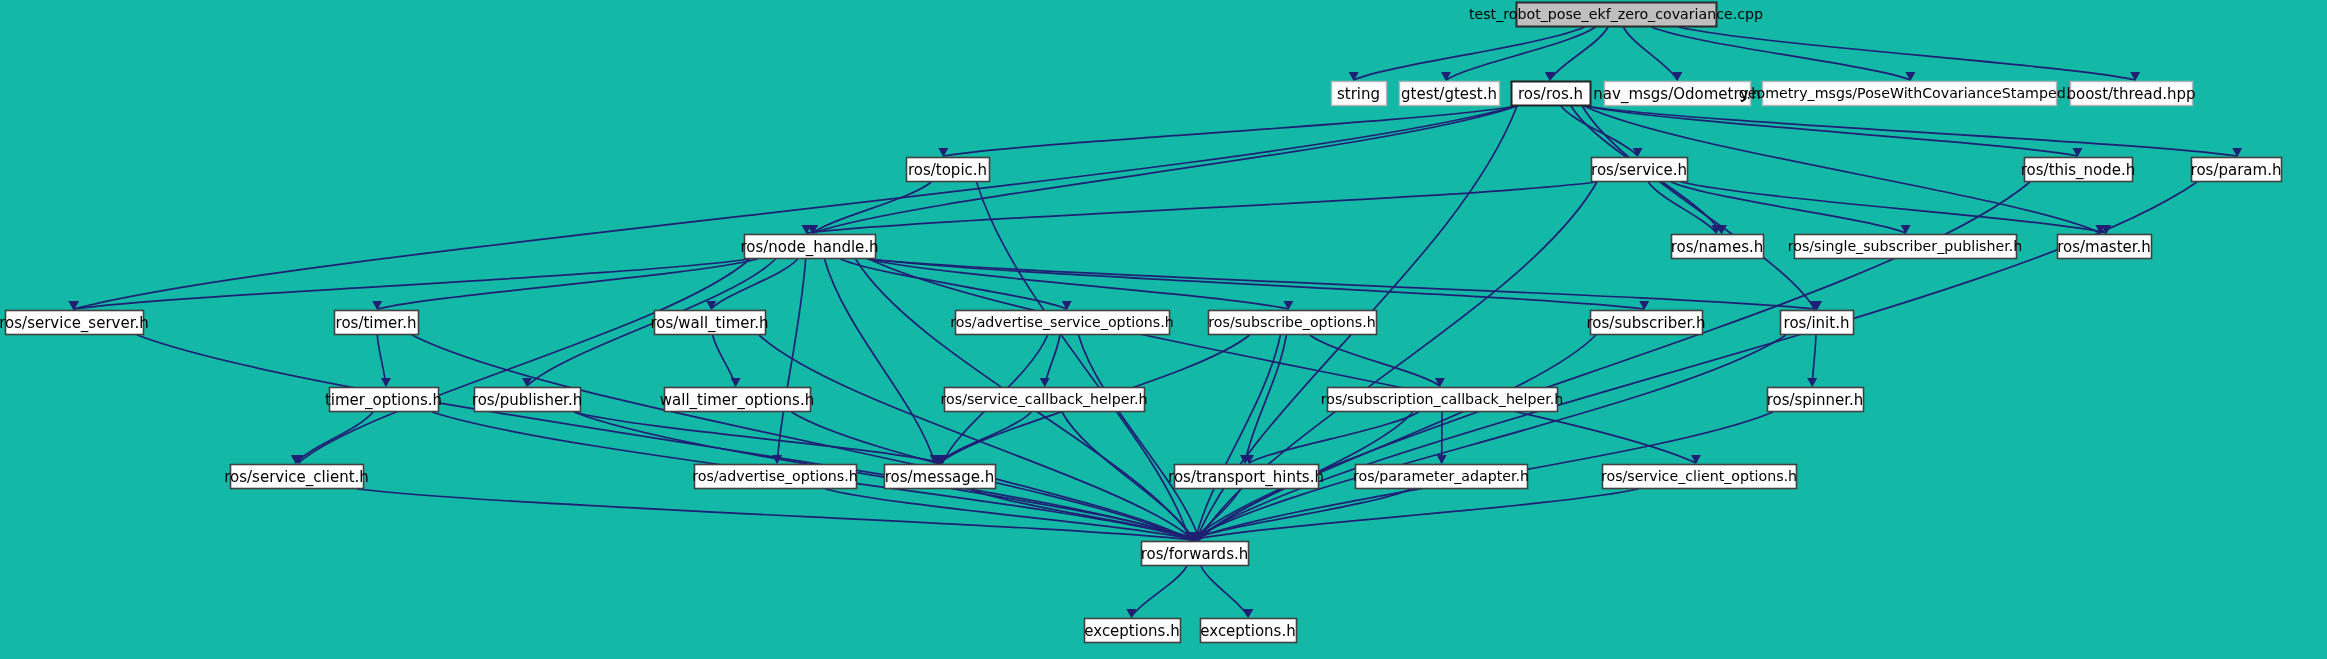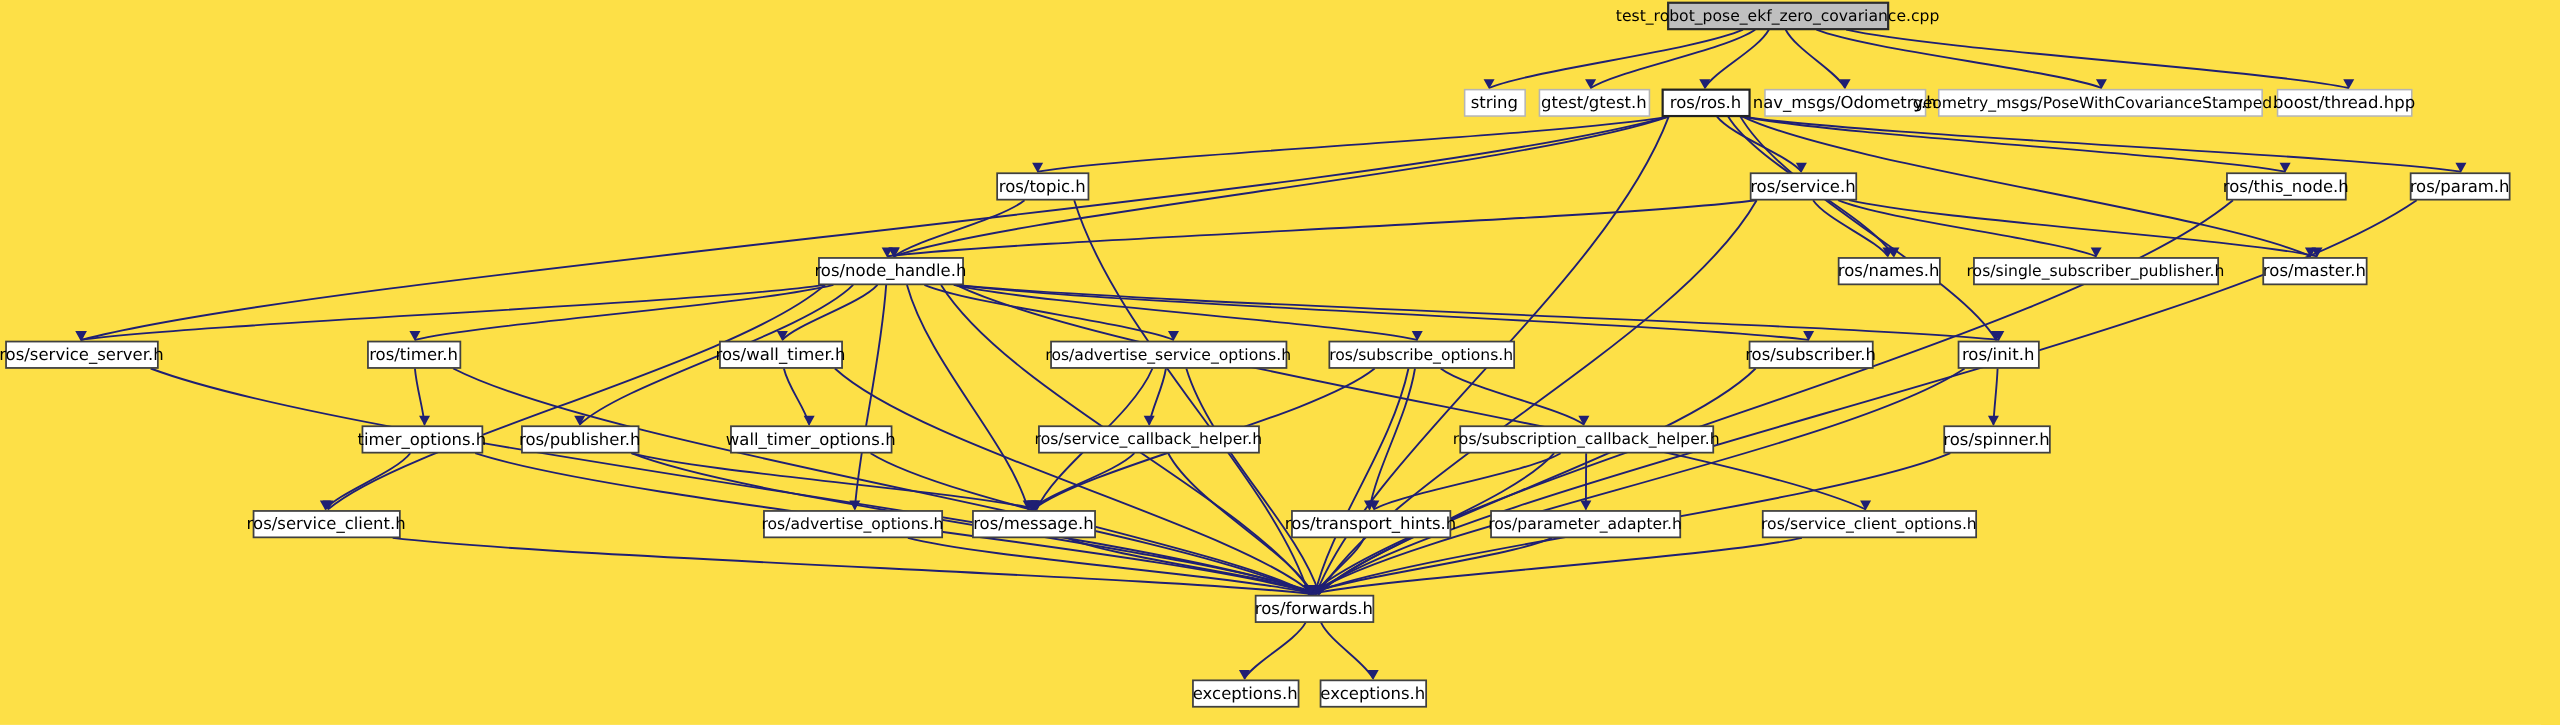--- a/index.html
+++ b/index.html
@@ -1,17 +1,17 @@
 <!DOCTYPE html>
 <html><head>
 <meta charset="utf-8">
 <style>
   html,body{margin:0;padding:0;background:#ffffff;}
   body{font-family:"DejaVu Sans","Liberation Sans",sans-serif;}
-  #graph-wrap{position:relative;width:2327px;height:659px;overflow:hidden;background:#fde047;}
+  #graph-wrap{position:relative;width:2327px;height:659px;overflow:hidden;background:#14b8a6;}
   svg#graph-svg{position:absolute;left:0;top:0;width:2327px;height:659px;display:block;}
   .node-rect{fill:#ffffff;stroke:#404040;stroke-width:1.6;}
   .node-rect.root{fill:#bfbfbf;stroke:#2b2b2b;stroke-width:2;}
   .node-rect.strong{stroke:#222222;stroke-width:2;}
   .node-rect.faint{stroke:#b5b5b5;stroke-width:1.4;}
   .node-label{font-family:"DejaVu Sans","Liberation Sans",sans-serif;font-size:15px;fill:#000000;
               dominant-baseline:middle;text-anchor:middle;}
   .node-label.small{font-size:14.2px;}
   .edge{fill:none;stroke:#1f1f73;stroke-width:1.7;}
   .arrowhead{fill:#1f1f73;stroke:none;}

